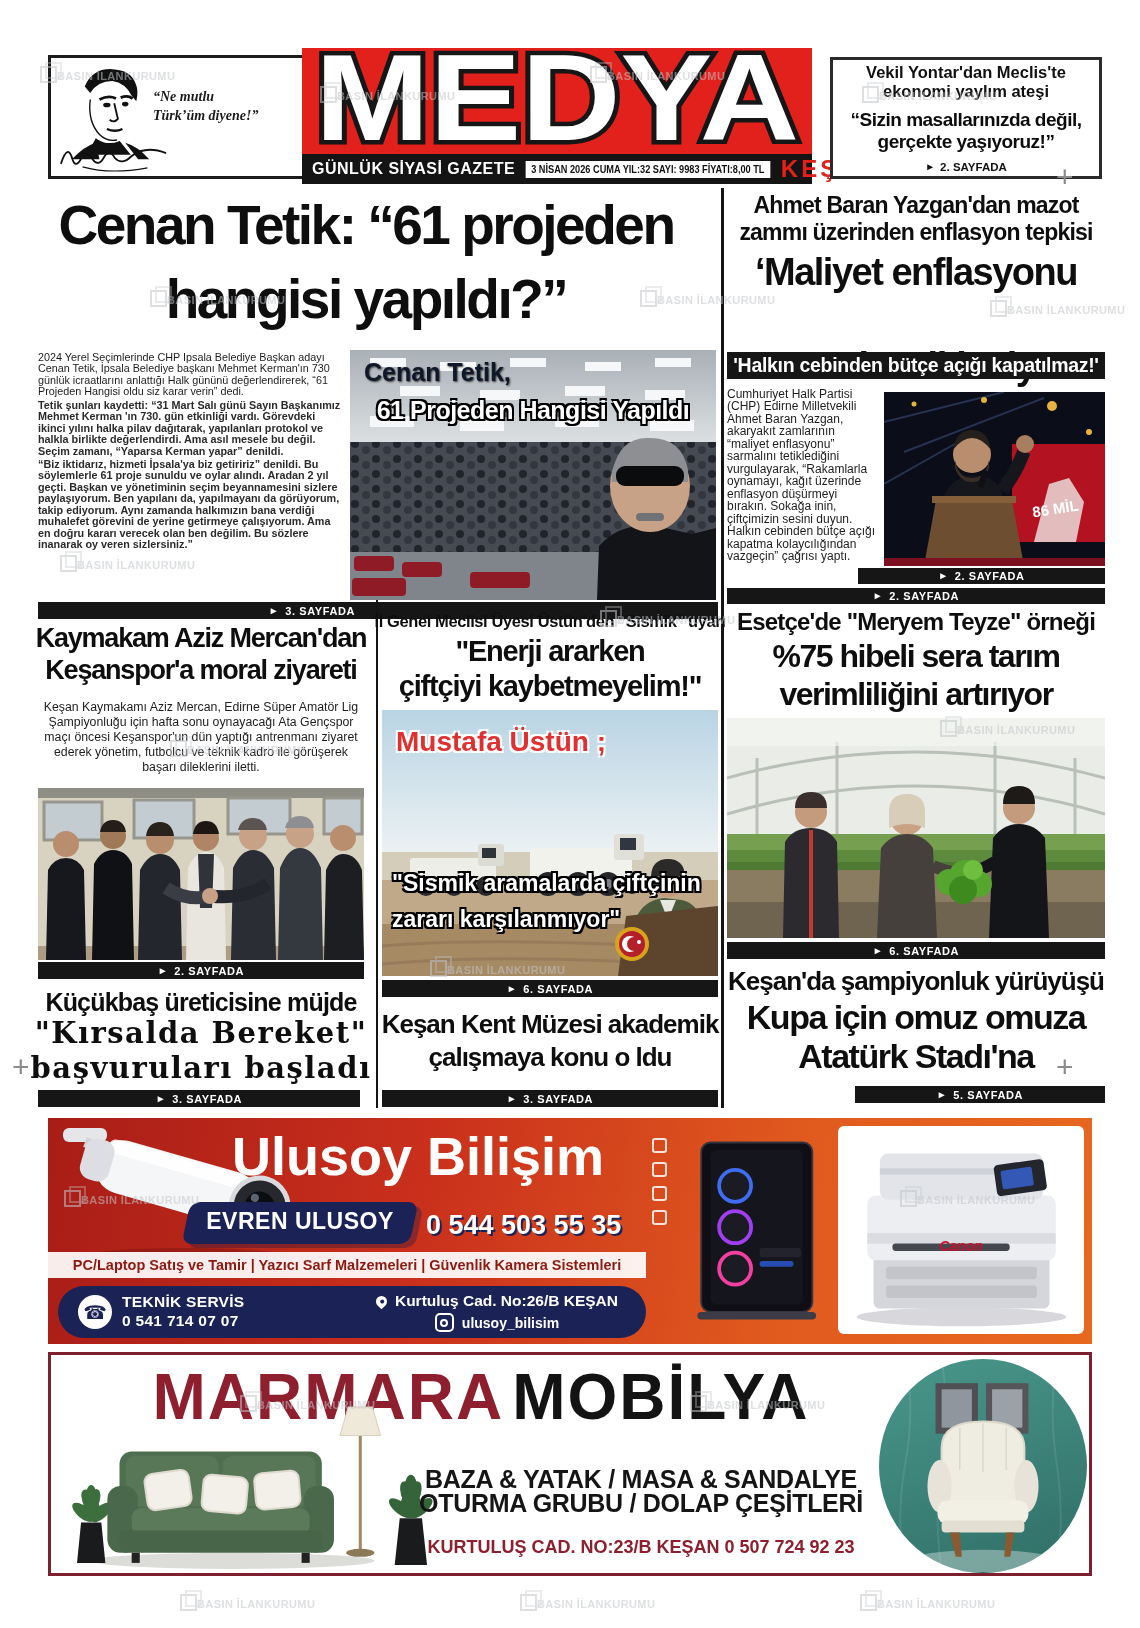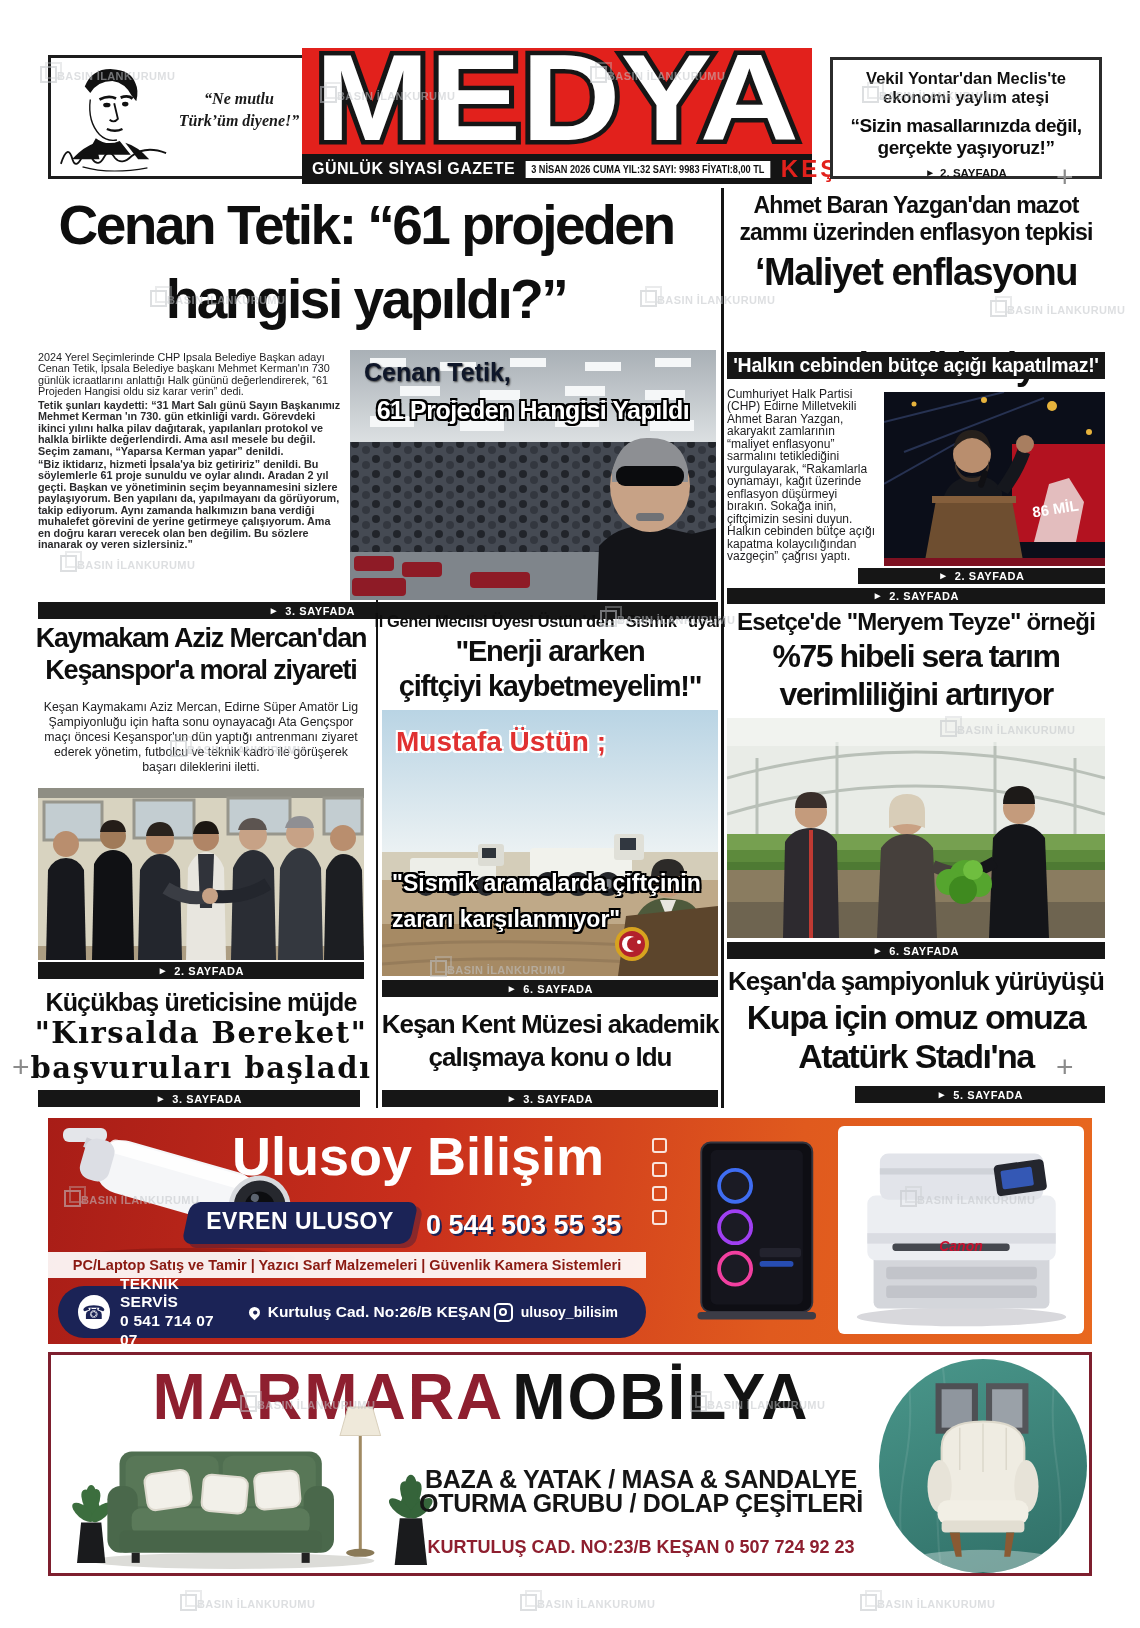--- a/index.html
+++ b/index.html
@@ -23,52 +23,52 @@
   .photo svg{display:block;width:100%;height:100%;}
   .vdiv{position:absolute;background:#141414;}
   
   .wm{position:absolute;display:flex;flex-direction:row;align-items:center;line-height:1.1;
       color:#c3c6ca;opacity:.55;font-size:11px;font-weight:bold;letter-spacing:.4px;pointer-events:none;z-index:40;}
   .wm-cube{width:13px;height:13px;border:2px solid #c3c6ca;position:relative;margin-bottom:3px;}
   .wm-cube:before{content:"";position:absolute;left:3px;top:-6px;width:13px;height:13px;border:2px solid #c3c6ca;opacity:.65;}
   .cropmark{position:absolute;color:#8b8b8b;font-size:30px;font-weight:400;line-height:1;z-index:41;}
   
   .ataturk-box{position:absolute;left:48px;top:55px;width:282px;height:124px;border:3px solid #1c1c1c;background:#fff;box-sizing:border-box;}
-  .ataturk-quote{position:absolute;left:102px;top:30px;width:172px;text-align:center;
-      font-family:"Liberation Serif",serif;font-style:italic;font-weight:bold;font-size:16px;color:#1a1a1a;line-height:1.35;}
+  .ataturk-quote{position:absolute;left:102px;top:30px;width:172px;
+      font-family:"Liberation Serif",serif;font-style:italic;font-weight:bold;font-size:14px;color:#1a1a1a;line-height:1.35;}
   .masthead-red{position:absolute;left:302px;top:48px;width:510px;height:106px;background:#e2211c;}
   .masthead-strip{position:absolute;left:302px;top:154px;width:510px;height:30px;background:#141414;
       display:flex;align-items:center;justify-content:space-between;box-sizing:border-box;padding:0 6px 0 10px;}
   .tagline{color:#fff;font-weight:800;font-size:16px;letter-spacing:.5px;white-space:nowrap;}
   .issuebox{background:#fff;color:#111;font-size:10px;font-weight:bold;padding:3px 6px;white-space:nowrap;
       transform:scaleX(.92);transform-origin:center;}
   .kesan{color:#e2211c;font-weight:800;font-size:24px;letter-spacing:3px;white-space:nowrap;}
   .teaser-box{position:absolute;left:830px;top:57px;width:272px;height:122px;border:3px solid #2b2b2b;background:#fff;
-      box-sizing:border-box;text-align:center;padding-top:9px;}
+      box-sizing:border-box;text-align:center;padding-top:3px;}
   .teaser-kicker{font-size:16.5px;font-weight:800;line-height:1.18;color:#101010;}
   .teaser-quote{font-size:19px;font-weight:800;letter-spacing:-.5px;line-height:1.15;margin-top:7px;color:#0c0c0c;}
   .teaser-ref{margin-top:8px;font-size:11.5px;font-weight:bold;display:flex;justify-content:center;gap:5px;align-items:center;}
   
   .ulusoy{position:absolute;left:48px;top:1118px;width:1044px;height:226px;
       background:linear-gradient(100deg,#a81d17 0%,#c92f1c 35%,#e05a1e 70%,#e8681f 100%);overflow:hidden;}
   .u-brand{position:absolute;left:150px;top:10px;width:440px;text-align:center;color:#fff;font-weight:800;
       font-size:54px;letter-spacing:0;line-height:1.05;white-space:nowrap;}
   .u-brush{position:absolute;left:138px;top:84px;width:228px;height:42px;background:#1b2356;border-radius:10px;
       transform:skewX(-12deg);box-shadow:6px 4px 0 rgba(20,25,70,.35);}
   .u-owner{position:absolute;left:138px;top:90px;width:228px;text-align:center;color:#fff;font-weight:800;font-size:23px;letter-spacing:.5px;}
   .u-phone{position:absolute;left:378px;top:92px;width:220px;color:#fff;font-weight:800;font-size:27px;white-space:nowrap;
       text-shadow:2px 2px 0 #1b2356;}
   .u-services{position:absolute;left:0;top:134px;width:598px;height:26px;background:rgba(255,255,255,.92);
       color:#8a1a12;font-weight:bold;font-size:14.5px;line-height:26px;text-align:center;white-space:nowrap;}
   .u-navy{position:absolute;left:10px;top:168px;width:588px;height:52px;background:#1b2356;border-radius:26px;
       display:flex;align-items:center;gap:14px;padding:0 20px;box-sizing:border-box;color:#fff;}
   .u-ts{display:flex;align-items:center;gap:10px;}
   .u-ts-txt{font-weight:800;font-size:15.5px;line-height:1.2;letter-spacing:.3px;}
   .ph-ic{width:34px;height:34px;border-radius:50%;background:#fff;color:#1b2356;display:flex;align-items:center;justify-content:center;font-size:19px;}
-  .u-addr{margin-left:auto;display:flex;flex-direction:row;gap:3px;align-items:center;padding-right:8px;}
+  .u-addr{margin-left:auto;display:flex;flex-direction:column;gap:3px;align-items:center;padding-right:8px;}
   .u-row{display:flex;align-items:center;gap:8px;font-weight:800;font-size:15.5px;white-space:nowrap;}
   .u-row2{font-size:14px;font-weight:bold;}
   .pin-ic{width:11px;height:11px;background:#fff;border-radius:50% 50% 50% 0;transform:rotate(-45deg);position:relative;}
   .pin-ic:after{content:"";position:absolute;left:3.5px;top:3.5px;width:4px;height:4px;border-radius:50%;background:#1b2356;}
   .ig-ic{width:15px;height:15px;border:2px solid #fff;border-radius:5px;position:relative;}
   .ig-ic:after{content:"";position:absolute;left:3.5px;top:3.5px;width:4px;height:4px;border:2px solid #fff;border-radius:50%;}
   .spec-icons{position:absolute;left:604px;top:20px;display:flex;flex-direction:column;gap:9px;}
   .spec-icons i{width:11px;height:11px;border:2px solid rgba(255,255,255,.85);border-radius:3px;display:block;}
   .printer-panel{position:absolute;left:790px;top:8px;width:246px;height:208px;background:#fff;border-radius:6px;overflow:hidden;}
   .canon{position:absolute;left:0;top:112px;width:100%;text-align:center;color:#c8102e;font-weight:800;font-style:italic;font-size:14px;}

